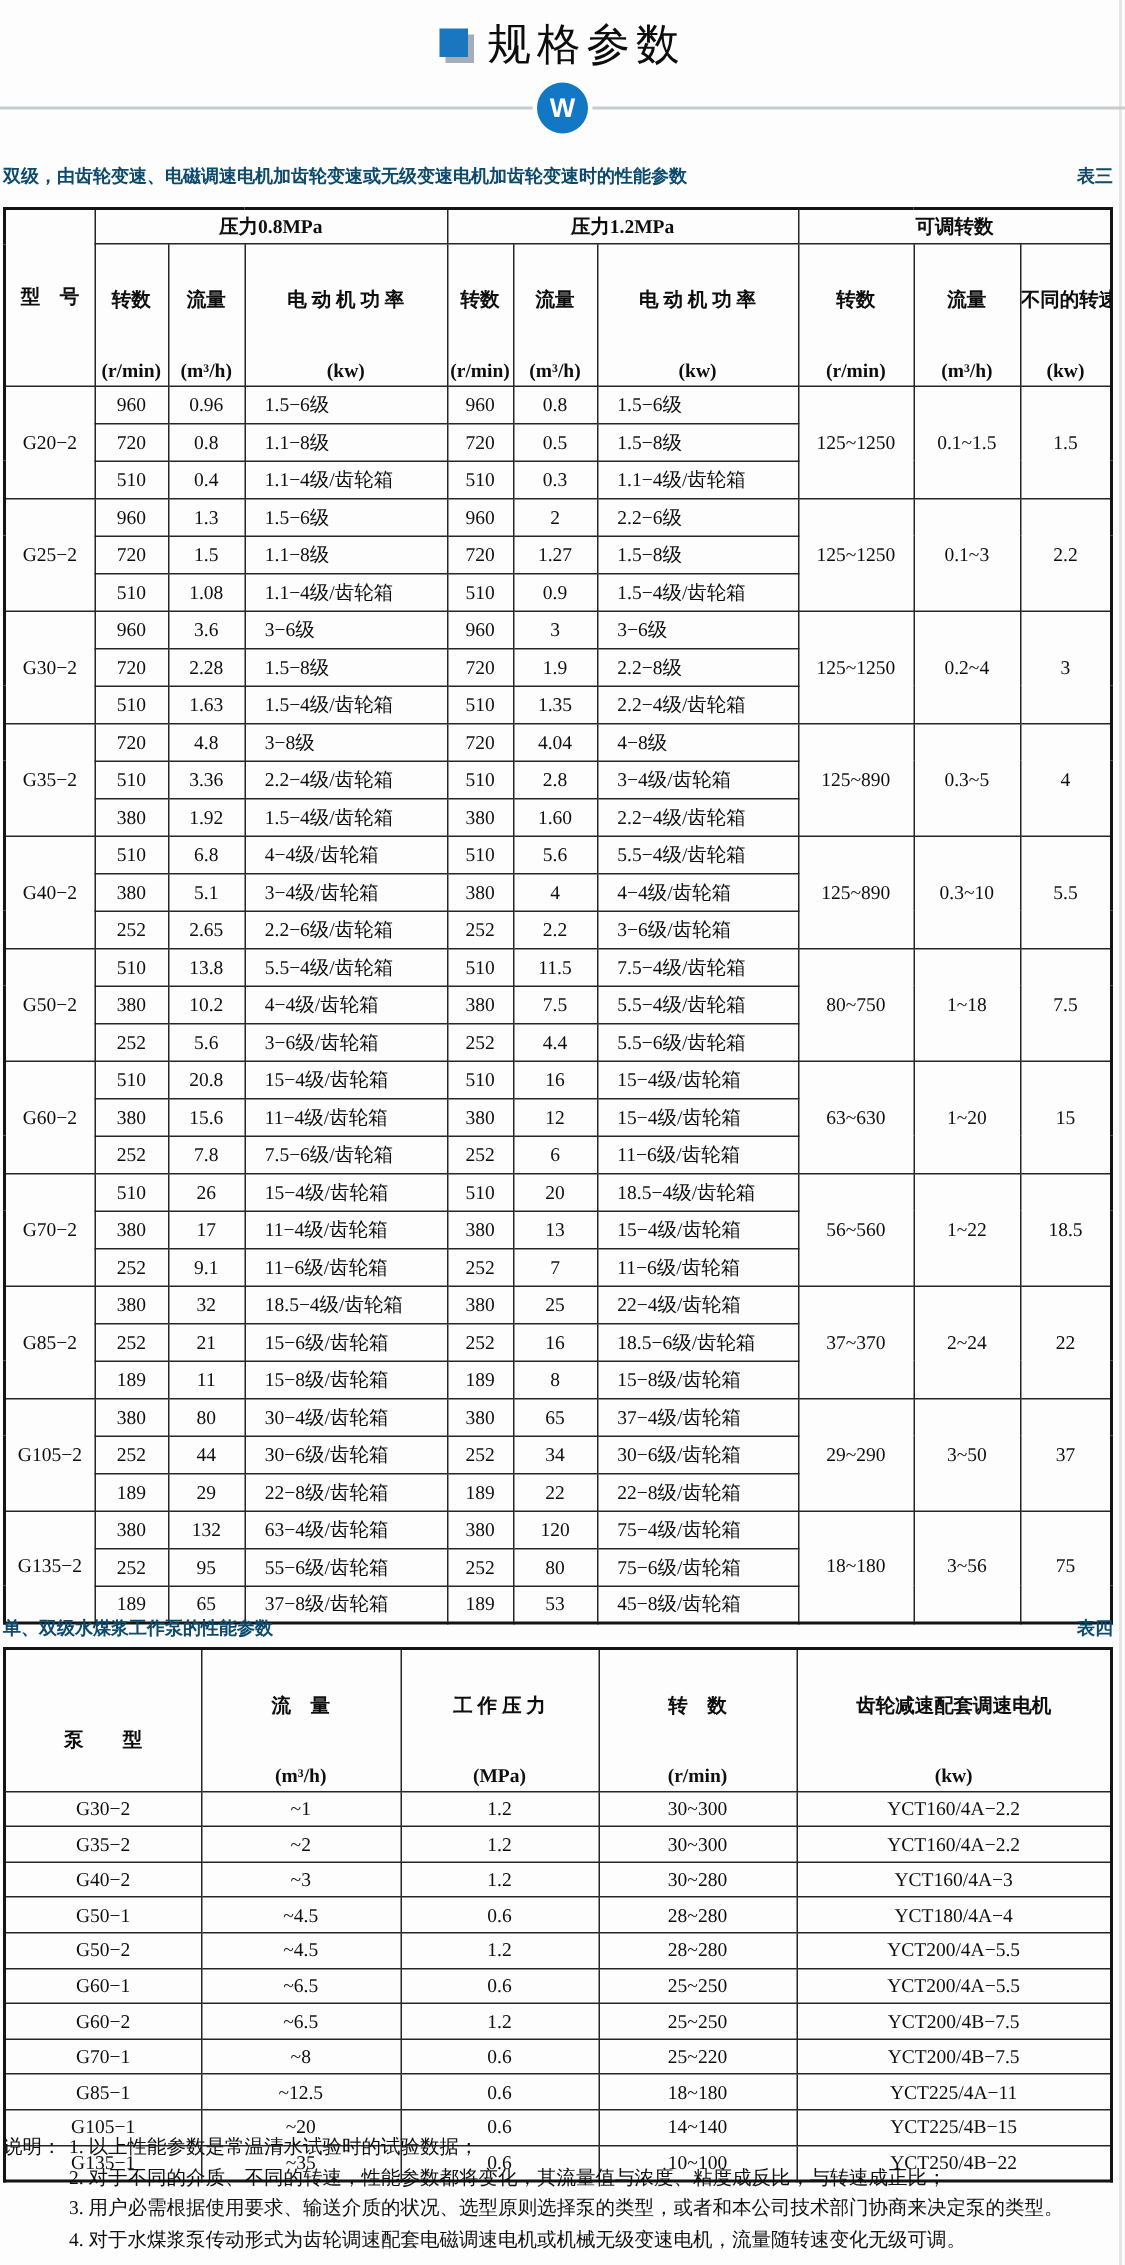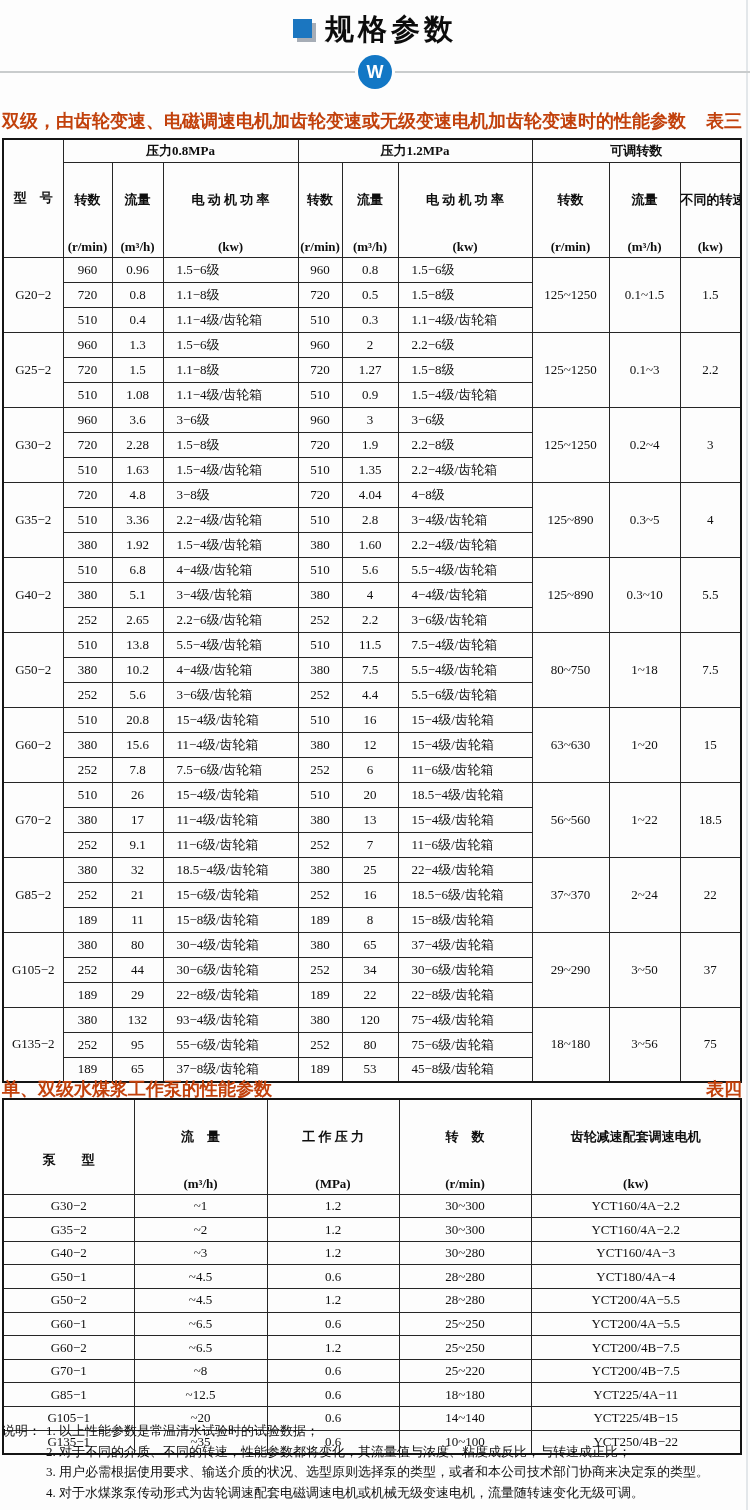--- a/index.html
+++ b/index.html
@@ -11,36 +11,36 @@
   .page-edge-right { position:absolute; top:0; right:2px; width:2px; height:100%; background:#e3e7ea; }
 
   
   .title-row {
     position:absolute; top:10px; left:0; width:100%;
     display:flex; justify-content:center; align-items:center; gap:13px;
   }
   .title-square { width:19px; height:19px; background:#1b76c0; box-shadow:4px 4px 0 #a6adb6; margin-top:-4px; }
   .title-text {
     font-family:"Liberation Sans","DejaVu Sans",sans-serif;
-    font-weight:bold; font-size:29px; letter-spacing:4px; color:#0c0c0c;
+    font-weight:normal; font-size:29px; letter-spacing:4px; color:#0c0c0c;
   }
   .divider-line { position:absolute; top:71px; left:0; width:100%; height:2px; background:#c9cccd; }
   .w-badge {
     position:absolute; top:55px; left:358px; width:34px; height:34px; border-radius:50%;
     background:#1277c5; box-shadow:0 0 0 3px #fdfdfd;
     display:flex; align-items:center; justify-content:center;
     color:#ffffff; font-family:"Liberation Sans","DejaVu Sans",sans-serif;
     font-weight:bold; font-size:18px;
   }
 
   
   .caption {
     position:absolute; left:2px; width:740px;
     display:flex; justify-content:space-between; align-items:baseline;
-    font-size:18px; font-weight:bold; color:#c2410c;
+    font-size:12px; font-weight:bold; color:#0c4a6e;
   }
   #caption3 { top:109px; }
   #caption4 { top:1077px;gap:28px; }
 
   
   table {
     position:absolute; left:2px; border-collapse:collapse; table-layout:fixed;
     width:738px; border:2px solid #141414;
   }
   #table3 { top:138px; }
@@ -424,21 +424,21 @@
           <td class="num-cell">29</td>
           <td class="power-cell">22−8级/齿轮箱</td>
           <td class="num-cell">189</td>
           <td class="num-cell">22</td>
           <td class="power-cell">22−8级/齿轮箱</td>
         </tr>
         <tr>
           <td class="model-cell" rowspan="3">G135−2</td>
           <td class="num-cell">380</td>
           <td class="num-cell">132</td>
-          <td class="power-cell">93−4级/齿轮箱</td>
+          <td class="power-cell">63−4级/齿轮箱</td>
           <td class="num-cell">380</td>
           <td class="num-cell">120</td>
           <td class="power-cell">75−4级/齿轮箱</td>
           <td class="adj-cell" rowspan="3">18~180</td>
           <td class="adj-cell" rowspan="3">3~56</td>
           <td class="adj-cell" rowspan="3">75</td>
         </tr>
         <tr>
           <td class="num-cell">252</td>
           <td class="num-cell">95</td>

